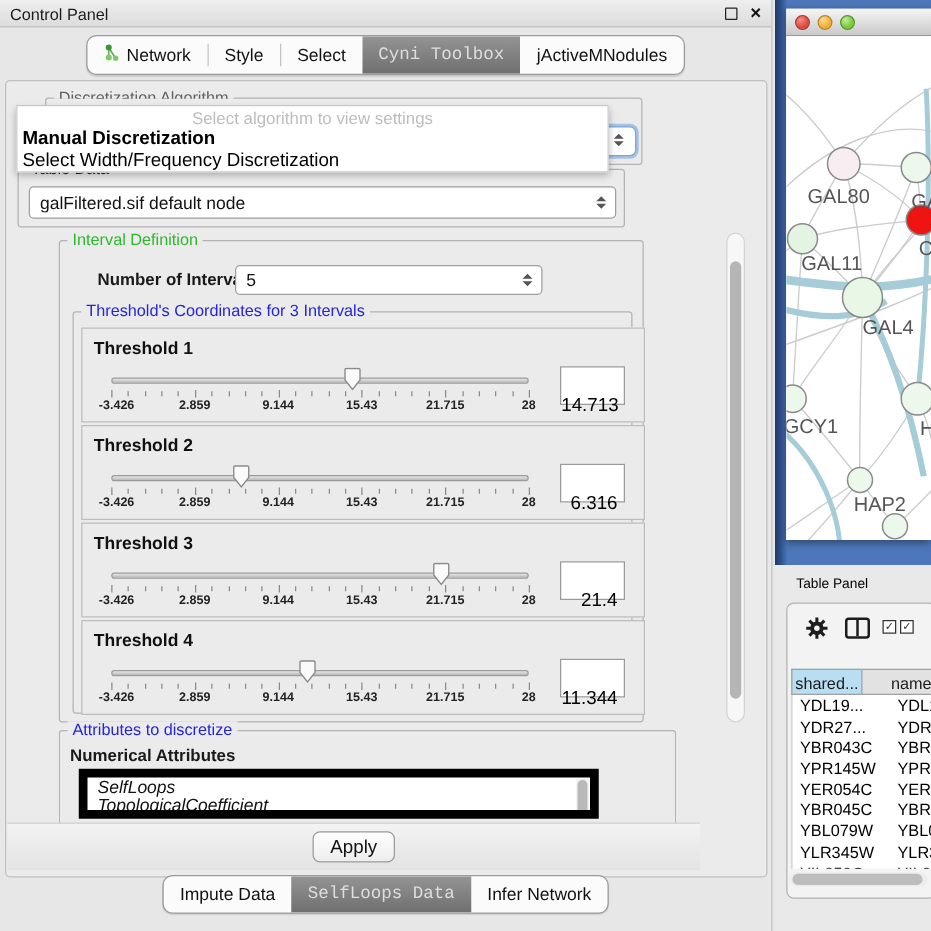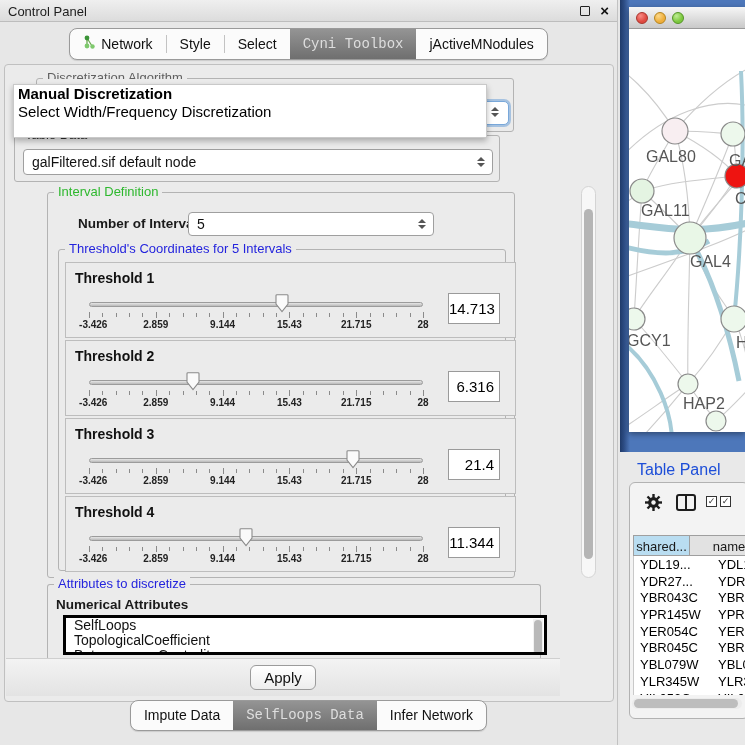--- a/index.html
+++ b/index.html
@@ -65,25 +65,25 @@
     background:linear-gradient(#e6e6e6,#b9b9b9); border:1px solid #9b9b9b; }
   .thr-thumb { position:absolute; top:31px; width:16px; height:19px; margin-left:-8px; z-index:2; }
   .tickrow { position:absolute; left:23px; top:49px; width:334px; height:7px; }
   .tick { position:absolute; top:1px; width:1px; height:4px; background:#8a8a8a; }
   .tick.major { top:0; height:6px; }
   .labelrow { position:absolute; left:23px; top:56px; width:334px; height:12px; }
   .tick-label { position:absolute; transform:translateX(-50%); font-size:10px; font-weight:bold;
     color:#222; white-space:nowrap; }
   .thr-value { position:absolute; left:382px; top:30px; width:52px; height:31px; background:#fff;
     border:1px solid #9a9a9a; font-size:15px; color:#000; text-align:right;
-    padding:6px 5px 0 0; }
-
-  
-  #attr-listbox { position:absolute; left:15px; top:30px; width:484px; height:40px;
-    background:#fff; border:3px solid #000000; overflow:hidden; }
+    padding:22px 5px 0 0; }
+
+  
+  #attr-listbox { position:absolute; left:15px; top:30px; width:416px; height:40px;
+    background:#fff; border:7px solid #000000; overflow:hidden;font-style:italic; }
   .attr-item { font-size:14px; line-height:15px; padding-left:8px; color:#111; white-space:nowrap; }
   #attr-scrollbar { position:absolute; right:1px; top:1px; width:10px; height:38px; background:#f2f2f2; }
   #attr-scroll-thumb { position:absolute; left:1px; top:1px; width:8px; height:34px;
     background:#b9b9b9; border-radius:4px; }
 
   
   #main-scrollbar { position:absolute; left:576px; top:121px; width:15px; height:392px;
     background:#f7f7f7; border:1px solid #d4d4d4; border-radius:8px; }
   #main-scroll-thumb { position:absolute; left:2px; top:22px; width:9px; height:350px;
     background:#b5b5b5; border-radius:5px; }
@@ -104,21 +104,21 @@
   #net-titlebar { position:absolute; left:0; top:0; width:100%; height:22px;
     background:linear-gradient(#f6f6f6,#c9c9c9); border-bottom:1px solid #999; }
   .light { position:absolute; top:5px; width:12px; height:12px; border-radius:50%; }
   #light-red   { left:7px;  background:radial-gradient(circle at 35% 30%,#f98b84,#df4a41 60%); border:1px solid #a8332b; }
   #light-yellow{ left:25px; background:radial-gradient(circle at 35% 30%,#fbd98b,#efae3b 60%); border:1px solid #b5841d; }
   #light-green { left:43px; background:radial-gradient(circle at 35% 30%,#c0ec96,#7cc83e 60%); border:1px solid #539426; }
   #net-canvas { position:absolute; left:0; top:22px; width:116px; height:403px; background:#fff; overflow:hidden; }
 
   
   #table-panel-region { position:absolute; left:620px; top:452px; width:125px; height:293px; background:#e9e9e9; }
-  #table-panel-title { position:absolute; left:17px; top:9px; font-size:16px; color:#1d4ed8; }
+  #table-panel-title { position:absolute; left:17px; top:9px; font-size:11px; color:#000000; }
   #tp-panel { position:absolute; left:9px; top:30px; width:120px; height:237px;
     background:#f3f3f3; border:1px solid #b2b2b2; border-radius:6px; }
   #tp-toolbar { position:absolute; left:0; top:8px; width:100%; height:26px; }
   #gear-icon { position:absolute; left:14px; top:2px; }
   #columns-icon { position:absolute; left:46px; top:3px; width:20px; height:17px;
     border:2px solid #1d1d1d; border-radius:3px; }
   #columns-icon::after { content:""; position:absolute; left:7px; top:0; width:2px; height:13px; background:#1d1d1d; }
   .checkbox-icon { position:absolute; top:5px; width:11px; height:11px; border:1.5px solid #333;
     font-size:9px; line-height:9px; text-align:center; color:#333; background:#fff; }
   #check-icon-1 { left:76px; } #check-icon-2 { left:90px; }
@@ -183,20 +183,21 @@
     </div>
 
     <div id="algo-combo-fragment">
       <div class="stepper" style="position:absolute; right:2px; top:5px;">
         <span class="arr-up"></span>
           <span class="arr-dn"></span>
       </div>
     </div>
 
     <div id="dropdown-popup">
+      <div id="popup-placeholder">Select algorithm to view settings</div>
       <div id="popup-options">
           <div class="popup-option bold">Manual Discretization</div>
           <div class="popup-option">Select Width/Frequency Discretization</div>
         </div>
     </div>
 
     <div class="group" style="left:9px; top:70px; width:486px; height:47px;">
       <span class="group-title gt-dark">Table Data</span>
       <div class="combo" style="left:8px; top:13px; width:470px; height:26px;">
         <span class="combo-text">galFiltered.sif default node</span>
@@ -213,21 +214,21 @@
       <span style="position:absolute; left:30px; top:23px; font-size:13.5px; font-weight:bold;">Number of Intervals</span>
       <div class="combo" style="left:140px; top:19px; width:246px; height:24px;">
         <span class="combo-text">5</span>
         <span class="stepper">
           <span class="arr-up"></span>
             <span class="arr-dn"></span>
         </span>
       </div>
 
       <div class="group" style="left:10px; top:56px; width:448px; height:322px;">
-        <span class="group-title gt-blue">Threshold's Coordinates for 5 Intervals</span>
+        <span class="group-title gt-blue">Threshold's Coordinates for 3 Intervals</span>
         <div id="threshold-stack">
             <div class="threshold-box" style="top: 12px;">
               <div class="thr-label">Threshold 1</div>
               <div class="thr-track"></div>
               <div class="tickrow">
                 <div class="tick major" style="left: 0%;"></div>
                 <div class="tick" style="left: 4%;"></div>
                 <div class="tick" style="left: 8%;"></div>
                 <div class="tick" style="left: 12%;"></div>
                 <div class="tick" style="left: 16%;"></div>

